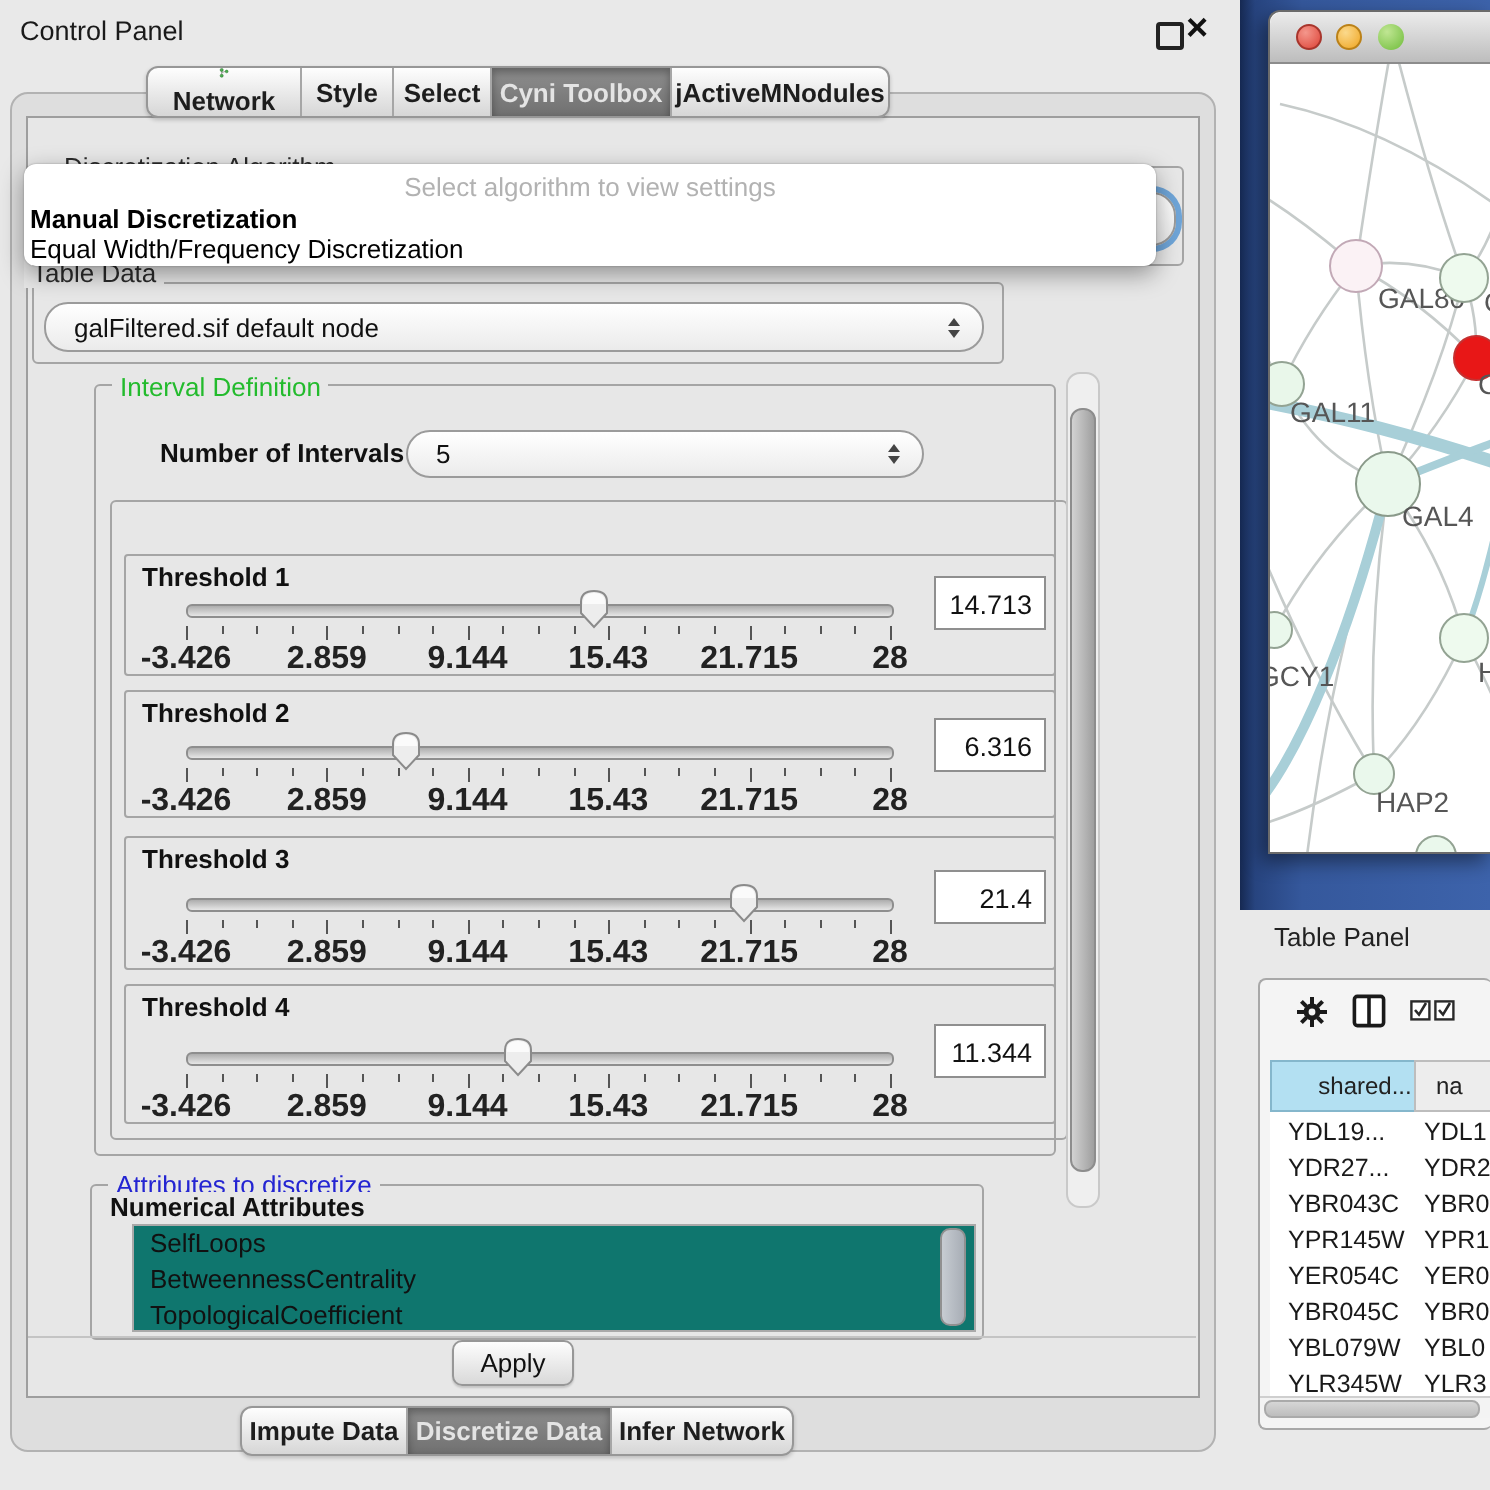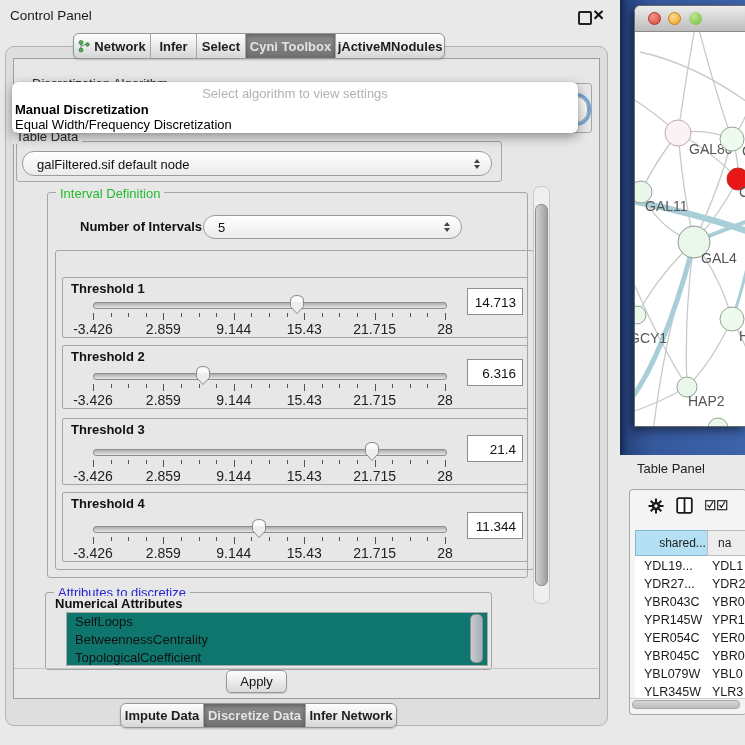--- a/index.html
+++ b/index.html
@@ -11,21 +11,21 @@
   #lp-title{left:10px;top:8px;font-size:13.5px;color:#1a1a1a;}
   #float-icon{left:578px;top:11px;width:10px;height:10px;border:2px solid #222;border-radius:2px;background:transparent;}
   #close-icon{left:593px;top:4px;font-size:19px;font-weight:bold;color:#111;}
   #outer-panel{left:5px;top:46px;width:601px;height:678px;border:1px solid #b2b2b2;border-radius:9px;background:#dedede;}
   #inner-panel{left:13px;top:58px;width:585px;height:639px;border:1px solid #9e9e9e;background:#e7e7e7;}
 
   
   .seg-group{display:flex;border:1px solid #979797;border-radius:6px;overflow:hidden;
              background:linear-gradient(#fefefe,#d6d6d6);box-shadow:0 1px 2px rgba(0,0,0,.2);}
   .seg{display:flex;align-items:center;justify-content:center;gap:4px;font-size:13px;font-weight:700;
-       color:#1d1d1d;border-right:1px solid #a6a6a6;box-sizing:border-box;height:100%;}
+       color:#1d1d1d;border-right:1px solid #a6a6a6;box-sizing:border-box;height:100%;flex-direction:column;}
   .seg:last-child{border-right:none;}
   .seg.sel{background:linear-gradient(#8f8f8f,#707070);color:#e4e4e4;box-shadow:inset 0 2px 4px rgba(0,0,0,.35);}
   #top-tabs{left:73px;top:33px;height:24px;}
   #bottom-tabs{left:120px;top:703px;height:23px;}
 
   
   .groupbox{border:1px solid #a5a5a5;border-radius:3px;background:transparent;}
   .group-title{position:absolute;font-size:13px;background:#e7e7e7;padding:0 4px;white-space:nowrap;}
   .gt-plain{color:#2b2b2b;}
   .gt-green{color:#23bb2d;}
@@ -50,21 +50,21 @@
   
   .vtrack{background:#efefef;border:1px solid #c9c9c9;border-radius:7px;}
   .vthumb{position:absolute;background:linear-gradient(90deg,#d2d2d2,#9f9f9f);border:1px solid #8d8d8d;border-radius:6px;}
 
   
   .thr-panel{position:absolute;left:62px;width:466px;border:1px solid #a5a5a5;border-radius:2px;background:#e7e7e7;box-sizing:border-box;}
   .thr-title{position:absolute;left:8px;top:3px;font-size:13px;font-weight:700;color:#111;}
   .thr-track{position:absolute;left:30px;width:352px;height:5px;border:1px solid #8e8e8e;border-radius:3px;
              background:linear-gradient(#adadad,#e6e6e6);}
   .thr-tick{position:absolute;width:1px;background:#555;}
-  .thr-lab{position:absolute;transform:translateX(-50%);font-size:14px;font-weight:400;color:#222;white-space:nowrap;}
+  .thr-lab{position:absolute;transform:translateX(-50%);font-size:16px;font-weight:700;color:#222;white-space:nowrap;}
   .thr-val{position:absolute;left:404px;width:56px;height:27px;background:#fff;border:1px solid #8f8f8f;
            font-size:13.5px;color:#111;text-align:right;line-height:27px;padding-right:6px;box-sizing:border-box;}
   .bold13{font-size:13px;font-weight:700;color:#111;}
 
   
   #attr-list{left:66px;top:612px;width:420px;height:52px;background:#0f766e;border:1px solid #a9a9a9;overflow:hidden;}
   #attr-list .li{font-size:13px;color:#111;line-height:18px;padding-left:8px;white-space:nowrap;}
   #attr-sb{left:470px;top:614px;width:11px;height:47px;background:linear-gradient(90deg,#c7ccd2,#a7adb5);border:1px solid #909090;border-radius:5px;}
 
   
@@ -117,21 +117,21 @@
         <svg width="12" height="13" viewBox="0 0 12 13">
           <line x1="3" y1="3" x2="3" y2="10" stroke="#888" stroke-width="1"></line>
           <line x1="3" y1="6" x2="9" y2="4" stroke="#888" stroke-width="1"></line>
           <circle cx="3" cy="2.5" r="2" fill="#4caf50" stroke="#2d7a30" stroke-width=".7"></circle>
           <circle cx="3" cy="10" r="2" fill="#4caf50" stroke="#2d7a30" stroke-width=".7"></circle>
           <circle cx="9.5" cy="4.5" r="1.8" fill="#4caf50" stroke="#2d7a30" stroke-width=".7"></circle>
         </svg>
         <span>Network</span>
       </div>
       <div class="seg" style="width: 46px;">
-        <span>Infer</span>
+        <span>Style</span>
       </div>
       <div class="seg" style="width: 49px;">
         <span>Select</span>
       </div>
       <div class="seg sel" style="width: 90px;">
         <span>Cyni Toolbox</span>
       </div>
       <div class="seg" style="width: 108px;">
         <span>jActiveMNodules</span>
       </div>

